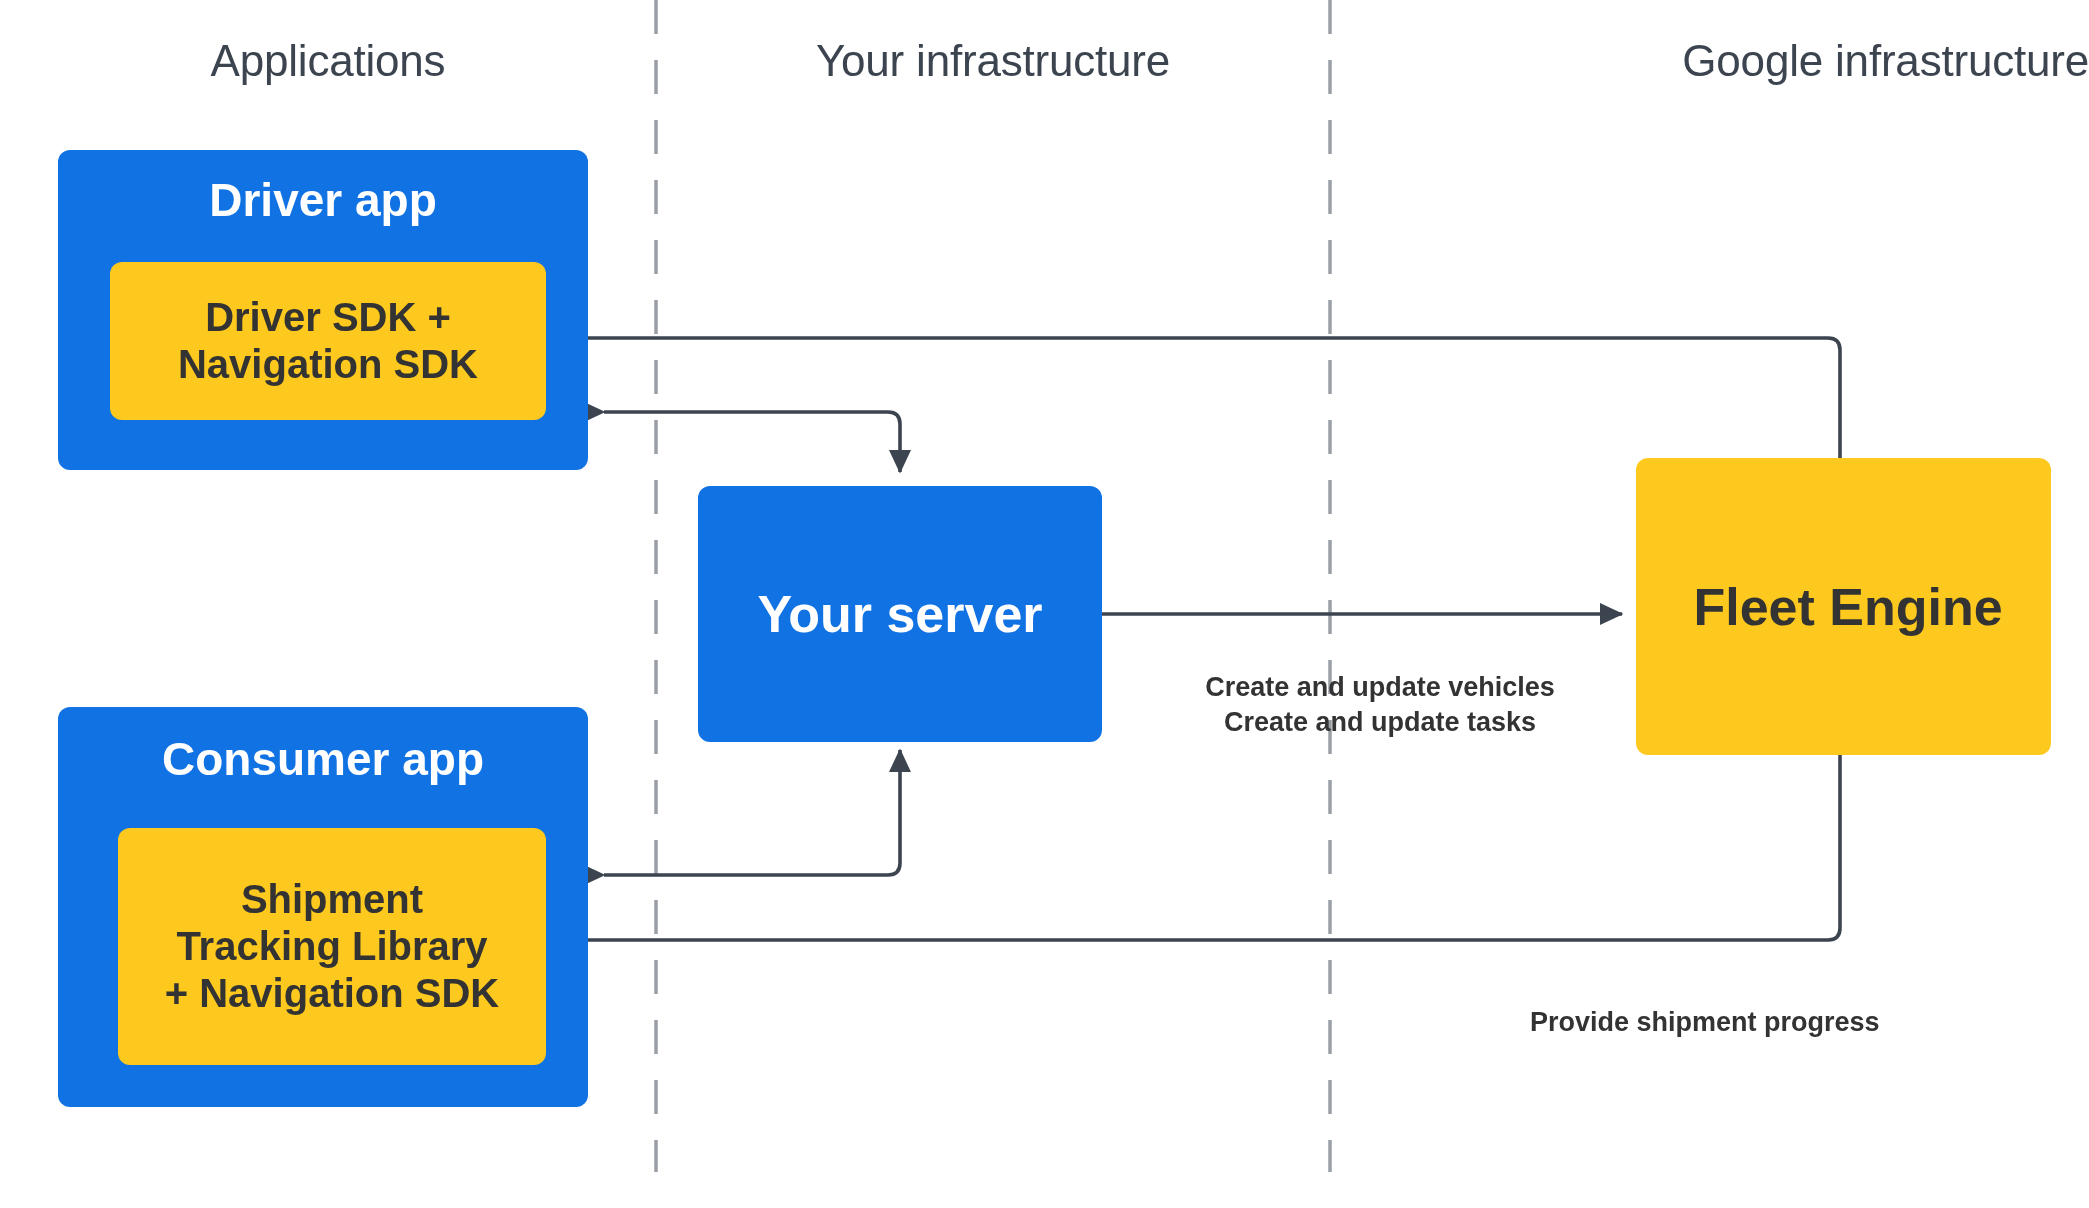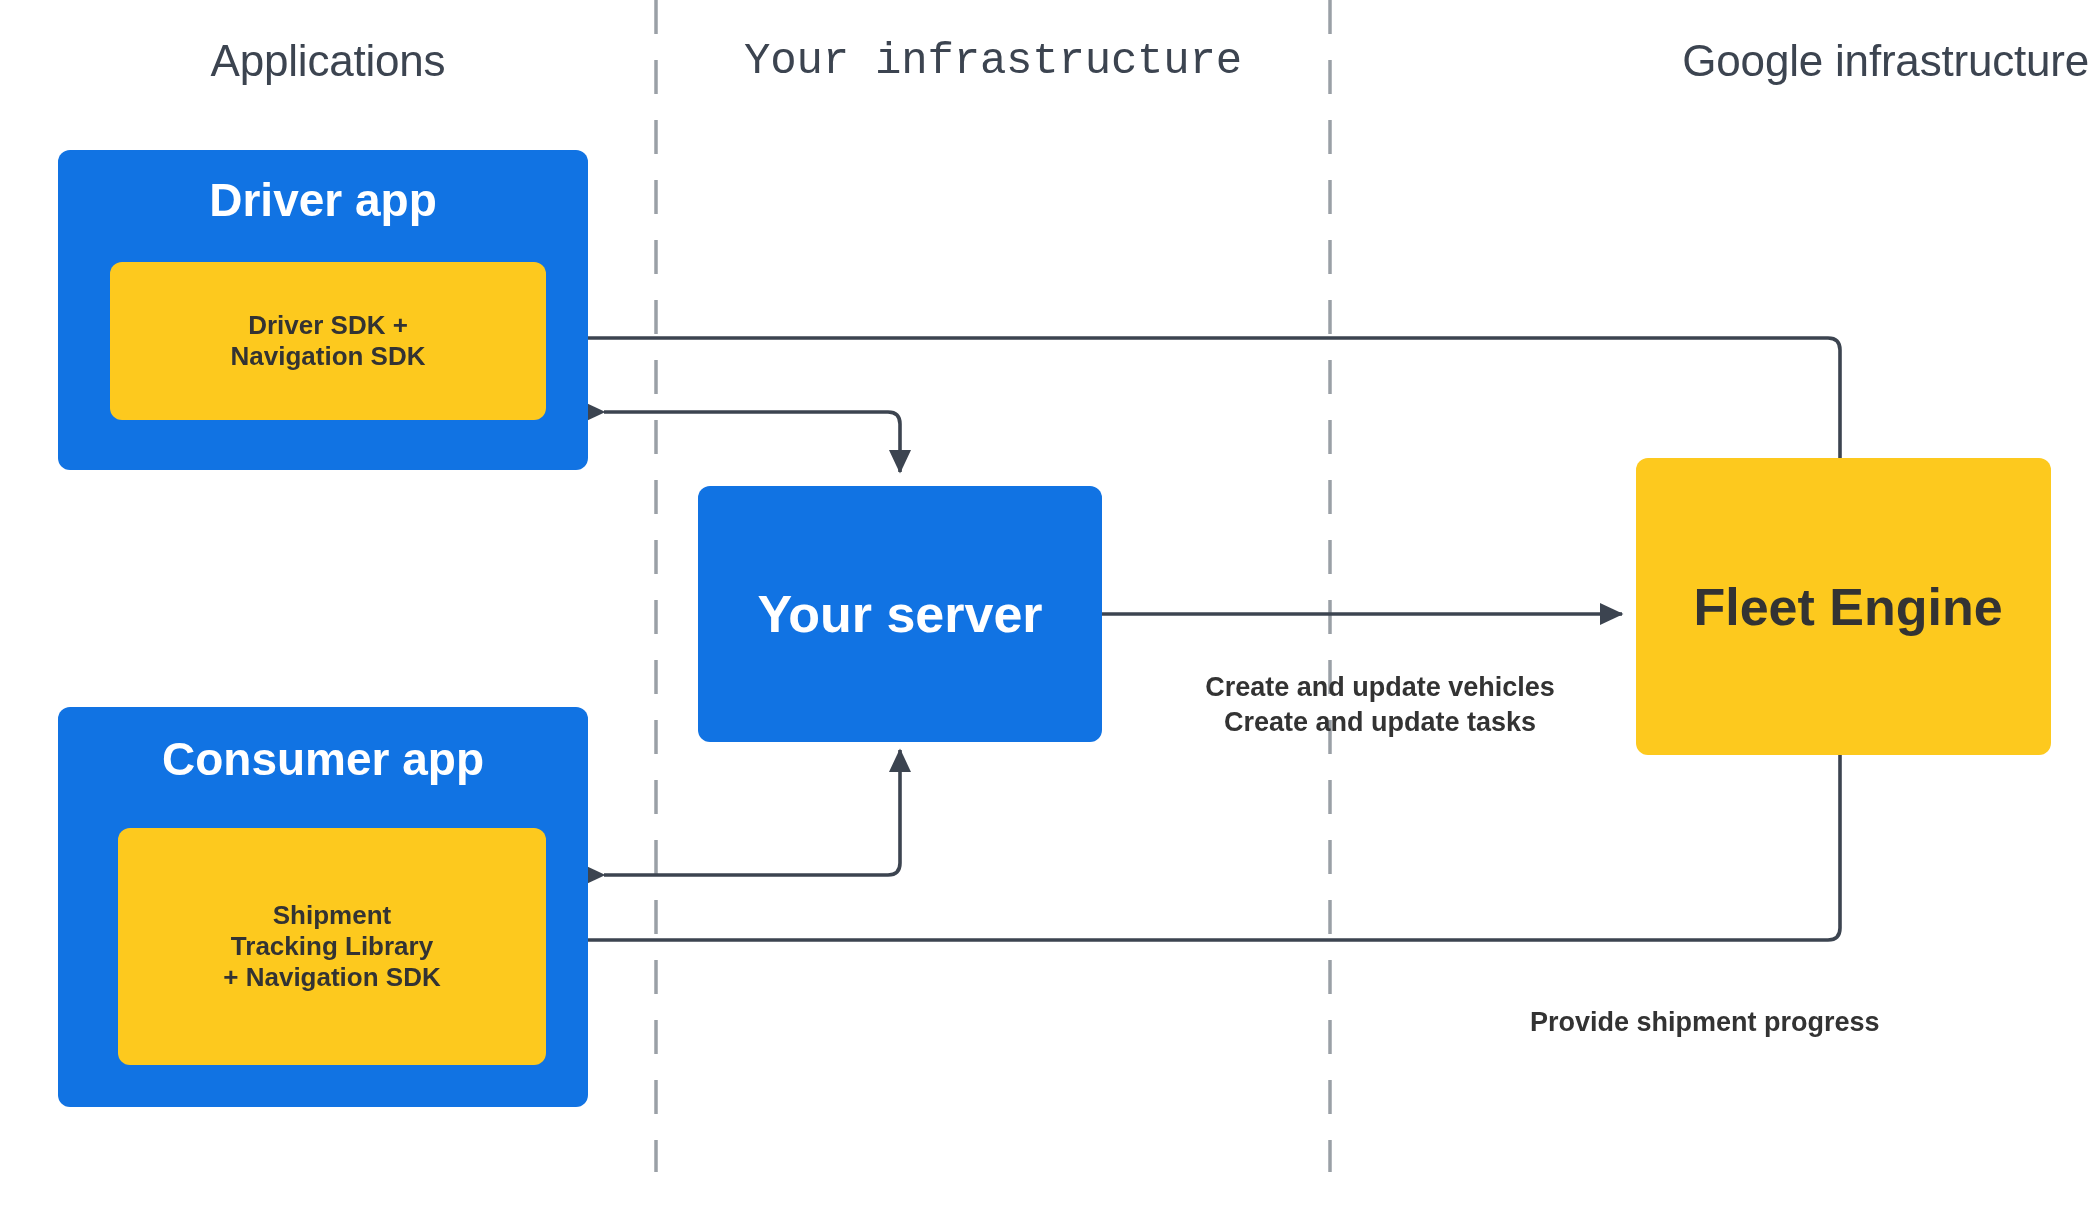--- a/index.html
+++ b/index.html
@@ -61,21 +61,21 @@
     box-sizing: border-box;
     background: #fdc91e;
     border-radius: 12px;
     display: flex;
     align-items: center;
     justify-content: center;
   }
   .sdk-text {
     font-family: "Liberation Sans", sans-serif;
     font-weight: bold;
-    font-size: 26px;
+    font-size: 40px;
     color: #333333;
     line-height: 1.18;
     text-align: center;
   }
   .server-box {
     background: #1173e3;
     align-items: center;
     justify-content: center;
   }
   .server-title {
@@ -127,21 +127,21 @@
     <path d="M 604,412 L 888,412 Q 900,412 900,424 L 900,472" fill="none" stroke="#3c4450" stroke-width="3.6" marker-start="url(#arrowhead)" marker-end="url(#arrowhead)"></path>
 
     <line x1="1100" y1="614" x2="1622" y2="614" stroke="#3c4450" stroke-width="3.6" marker-end="url(#arrowhead)"></line>
 
     <path d="M 604,875 L 888,875 Q 900,875 900,863 L 900,750" fill="none" stroke="#3c4450" stroke-width="3.6" marker-start="url(#arrowhead)" marker-end="url(#arrowhead)"></path>
 
     <path d="M 1840,740 L 1840,928 Q 1840,940 1828,940 L 563,940" fill="none" stroke="#3c4450" stroke-width="3.6" marker-end="url(#arrowhead)"></path>
   </svg>
 
   <div class="column-header" style="left:0; top:36px; width:656px;">Applications</div>
-  <div class="column-header" style="left:656px; top:36px; width:674px;font-family:Liberation Mono, monospace;">Your infrastructure</div>
+  <div class="column-header" style="left:656px; top:36px; width:674px;">Your infrastructure</div>
   <div class="column-header" style="left:1330px; top:36px; width:759px;text-align:right;">Google infrastructure</div>
 
   <div class="node-box app-box" style="left:58px; top:150px; width:530px; height:320px;">
     <div class="app-title" style="margin-top:26px;">Driver app</div>
   </div>
   <div class="sdk-box" style="left:110px; top:262px; width:436px; height:158px;">
     <div class="sdk-text">
       <div>Driver SDK +</div>
       <div>Navigation SDK</div>
     </div>

